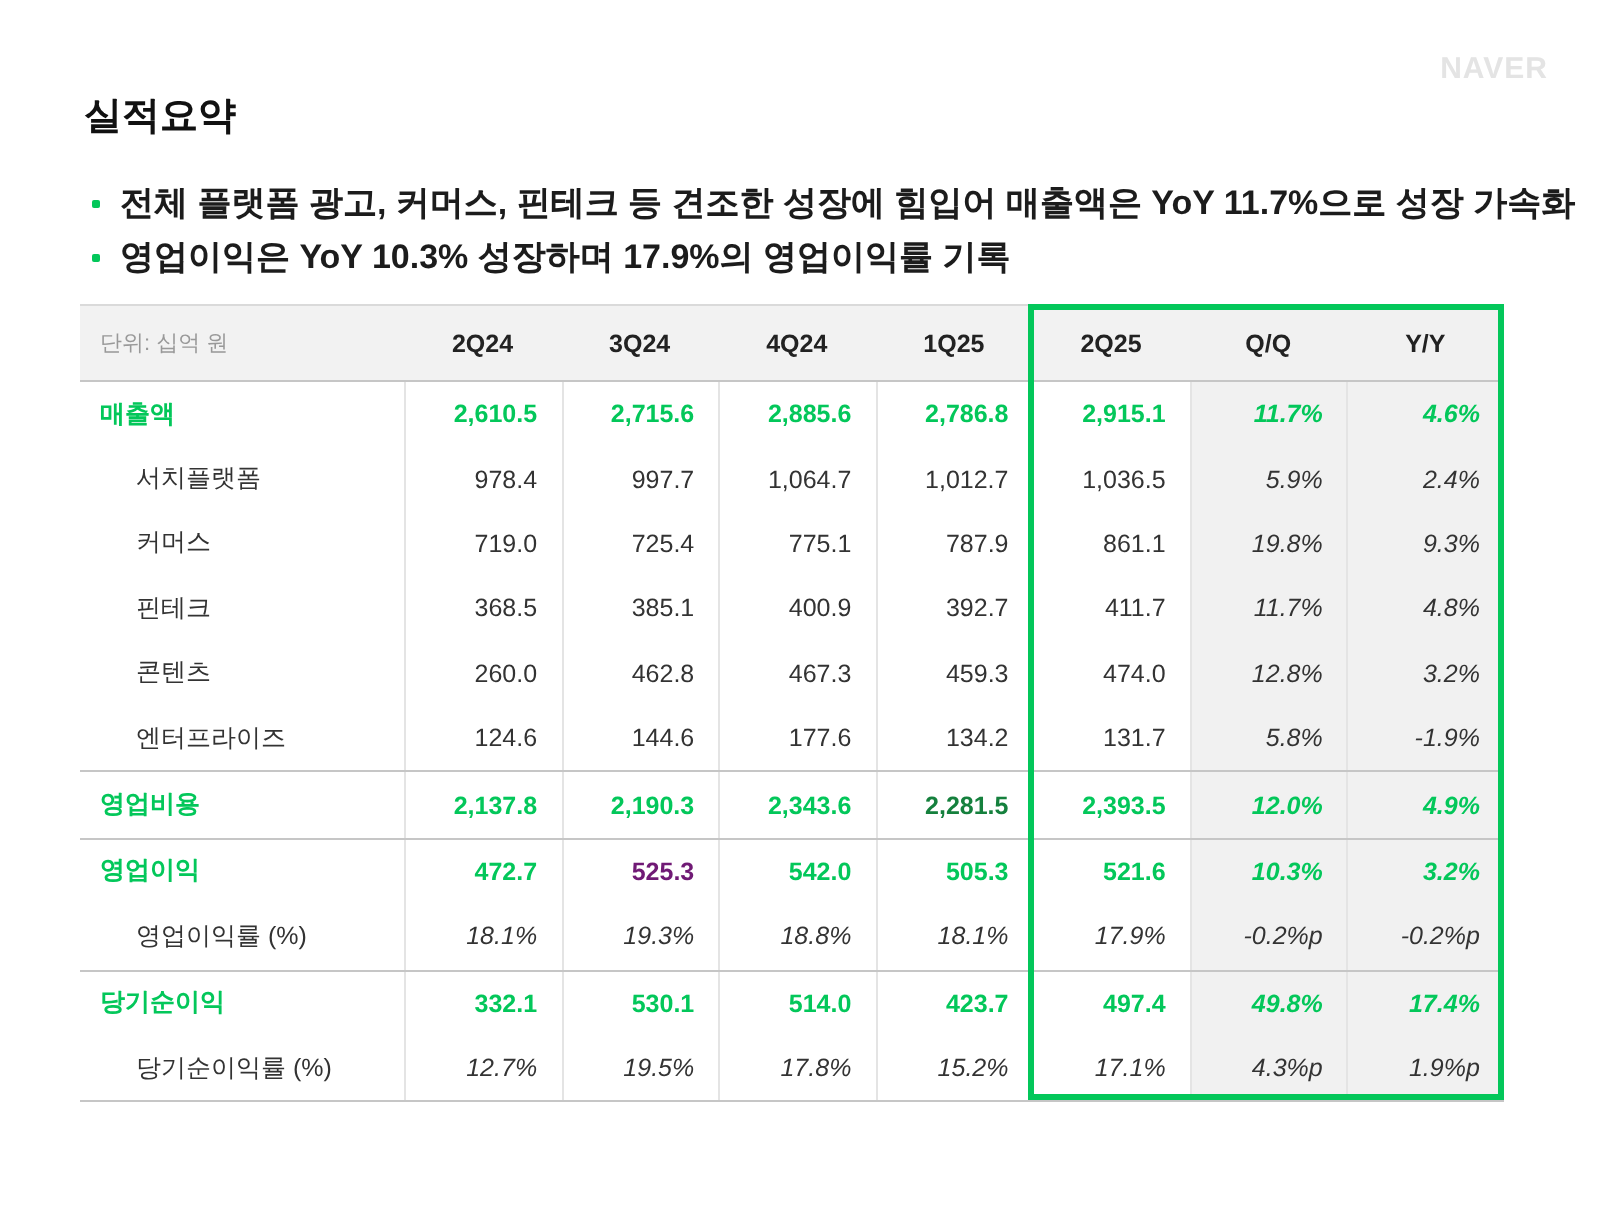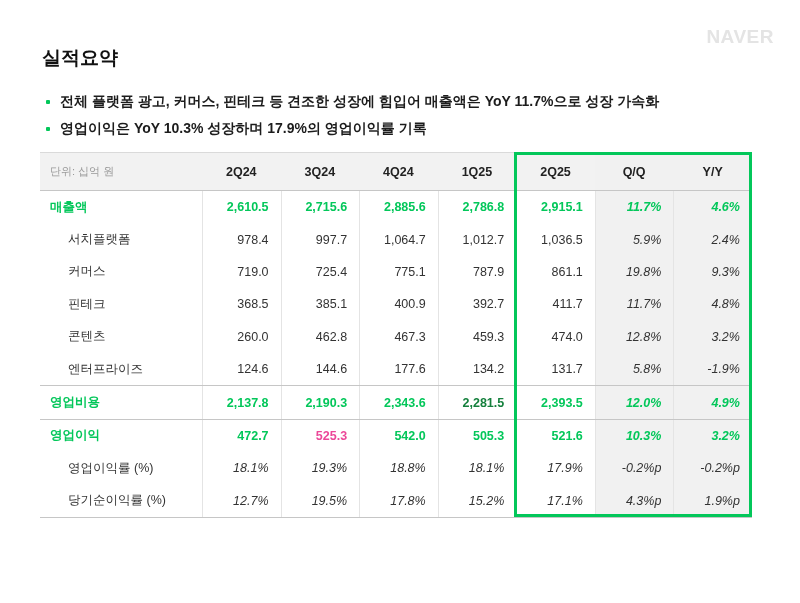--- a/index.html
+++ b/index.html
@@ -2,28 +2,28 @@
 <html><head>
 <meta charset="utf-8">
 <style>
   html,body{margin:0;padding:0;background:#fff;}
   .slide{
     position:relative;width:800px;height:603px;background:#ffffff;
     font-family:"Liberation Sans","DejaVu Sans",sans-serif;overflow:hidden;
   }
   .logo{
     position:absolute;top:26px;right:26px;
-    font-size:19px;font-weight:bold;color:#e4e4e4;letter-spacing:.5px;
+    font-size:15px;font-weight:bold;color:#e4e4e4;letter-spacing:.5px;
   }
   .title{
     position:absolute;left:42px;top:32px;
     font-size:19px;font-weight:bold;color:#111;
   }
   .bullets{position:absolute;left:44px;top:88px;}
-  .bullet-line{display:flex;align-items:center;height:27px;font-size:14px;font-weight:600;color:#1c1c1c;}
+  .bullet-line{display:flex;align-items:center;height:27px;font-size:17px;font-weight:600;color:#1c1c1c;}
   .dot{width:4px;height:4px;border-radius:1px;margin:0 10px 0 2px;flex:0 0 auto;}
 
   .table{position:absolute;left:40px;top:152px;width:712px;}
   .t-row{display:grid;grid-template-columns:162px repeat(7,78.57px);}
   .header-row{height:37px;background:#f2f2f2;border-top:1px solid #dadada;border-bottom:1px solid #c6c6c6;}
   .data-row{height:32.4px;}
   .sep-above{border-top:1px solid #c6c6c6;}
   .table{border-bottom:1px solid #c6c6c6;}
 
   .cell{display:flex;align-items:center;justify-content:flex-end;
@@ -141,36 +141,46 @@
           <div class="cell val" style="color: rgb(3, 199, 90);">2,190.3</div>
           <div class="cell val" style="color: rgb(3, 199, 90);">2,343.6</div>
           <div class="cell val" style="color: #15803d; text-align: center;">2,281.5</div>
           <div class="cell val" style="color: rgb(3, 199, 90);">2,393.5</div>
           <div class="cell val graycol italic" style="color: rgb(3, 199, 90);">12.0%</div>
           <div class="cell val graycol italic" style="color: rgb(3, 199, 90);">4.9%</div>
         </div>
         <div class="t-row data-row style-green sep-above">
           <div class="cell label-cell" style="color: rgb(3, 199, 90);">영업이익</div>
           <div class="cell val" style="color: rgb(3, 199, 90);">472.7</div>
-          <div class="cell val" style="color: #ec4899;">525.3</div>
+          <div class="cell val" style="color: #701a75;">525.3</div>
           <div class="cell val" style="color: rgb(3, 199, 90);">542.0</div>
           <div class="cell val" style="color: rgb(3, 199, 90);">505.3</div>
           <div class="cell val" style="color: rgb(3, 199, 90);">521.6</div>
           <div class="cell val graycol italic" style="color: rgb(3, 199, 90);">10.3%</div>
           <div class="cell val graycol italic" style="color: rgb(3, 199, 90);">3.2%</div>
         </div>
         <div class="t-row data-row style-italic">
           <div class="cell label-cell indent">영업이익률 (%)</div>
           <div class="cell val">18.1%</div>
           <div class="cell val">19.3%</div>
           <div class="cell val">18.8%</div>
           <div class="cell val">18.1%</div>
           <div class="cell val">17.9%</div>
           <div class="cell val graycol italic">-0.2%p</div>
           <div class="cell val graycol italic">-0.2%p</div>
+        </div>
+        <div class="t-row data-row style-green sep-above">
+          <div class="cell label-cell" style="color: rgb(3, 199, 90);">당기순이익</div>
+          <div class="cell val" style="color: rgb(3, 199, 90);">332.1</div>
+          <div class="cell val" style="color: rgb(3, 199, 90);">530.1</div>
+          <div class="cell val" style="color: rgb(3, 199, 90);">514.0</div>
+          <div class="cell val" style="color: rgb(3, 199, 90);">423.7</div>
+          <div class="cell val" style="color: rgb(3, 199, 90);">497.4</div>
+          <div class="cell val graycol italic" style="color: rgb(3, 199, 90);">49.8%</div>
+          <div class="cell val graycol italic" style="color: rgb(3, 199, 90);">17.4%</div>
         </div>
         <div class="t-row data-row style-italic">
           <div class="cell label-cell indent">당기순이익률 (%)</div>
           <div class="cell val">12.7%</div>
           <div class="cell val">19.5%</div>
           <div class="cell val">17.8%</div>
           <div class="cell val">15.2%</div>
           <div class="cell val">17.1%</div>
           <div class="cell val graycol italic">4.3%p</div>
           <div class="cell val graycol italic">1.9%p</div>

